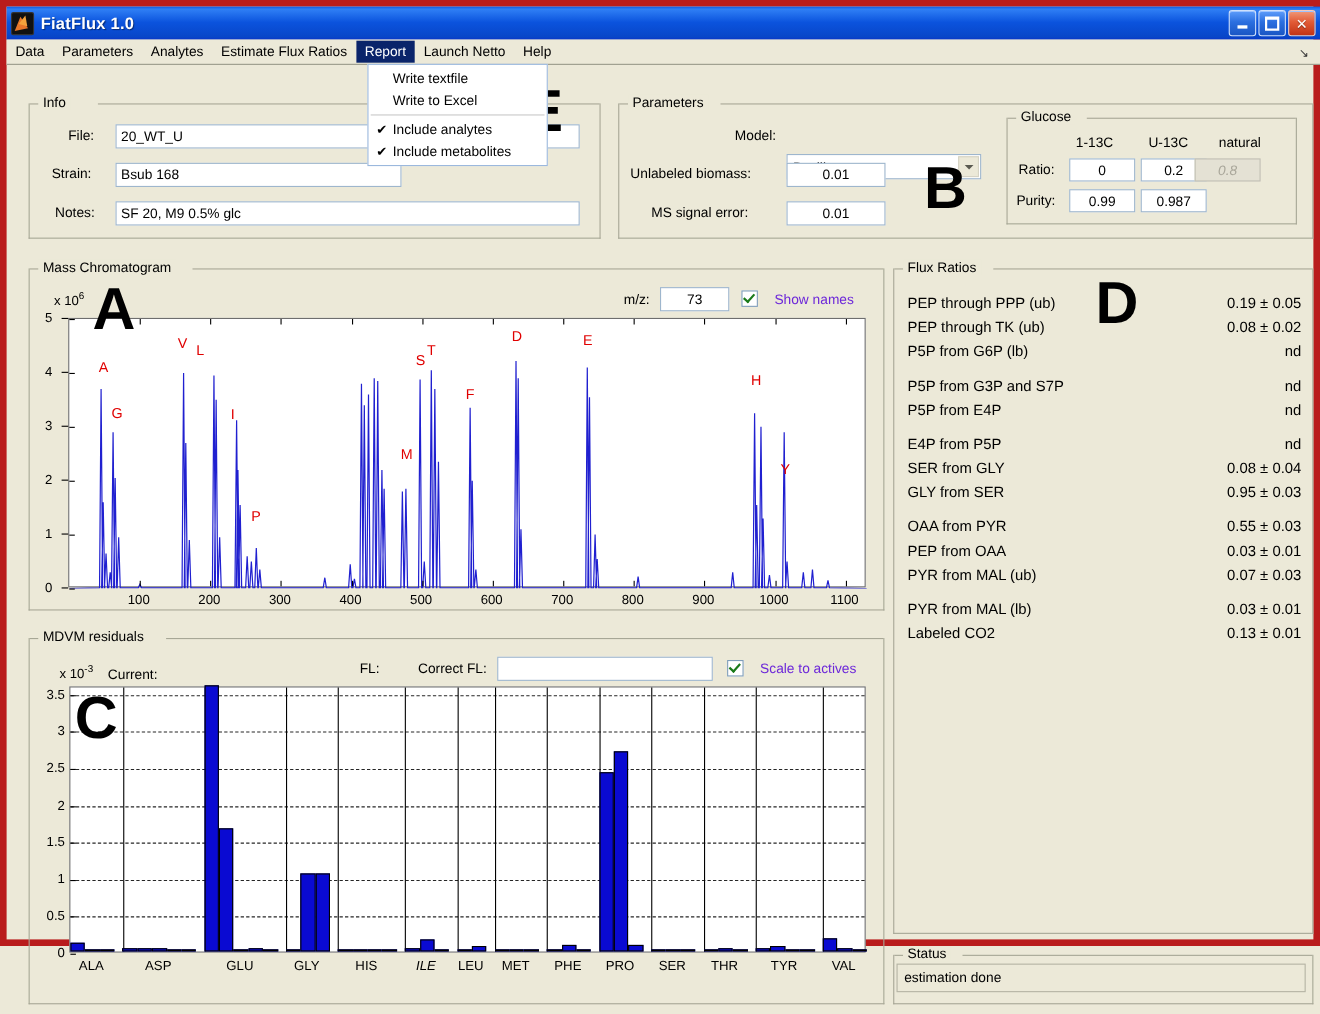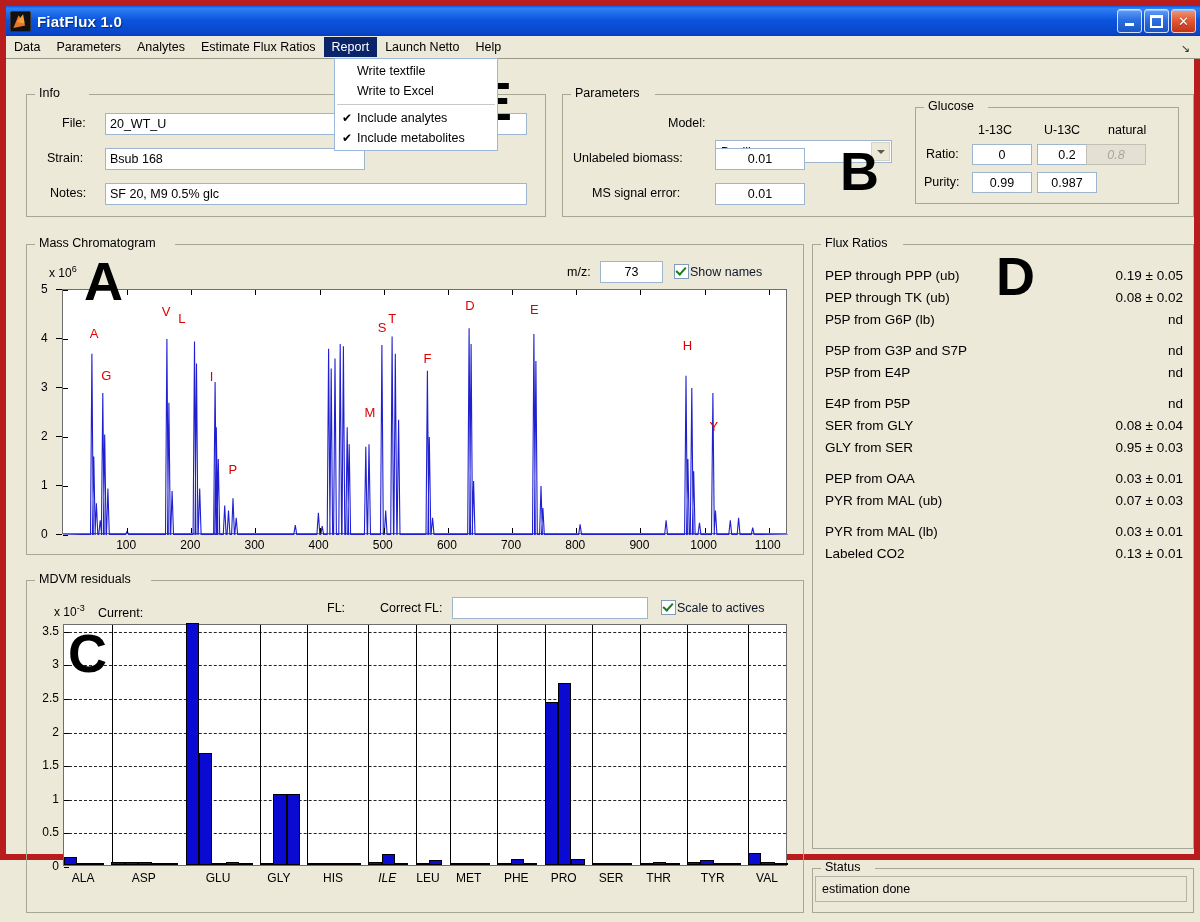--- a/index.html
+++ b/index.html
@@ -62,21 +62,21 @@
     font-size:12.5px;color:#000;font-family:"Liberation Sans",sans-serif;padding:1px 4px;outline:none;}
   .fld.center{text-align:center;}
   .fld.dim{background:#e4e1d4;color:#a9a69a;border-color:#c2c0b4;}
   .combo{position:absolute;background:#fff;border:1px solid #9eb6cd;box-sizing:border-box;
     font-size:12.5px;color:#000;display:flex;align-items:center;padding-left:5px;}
   .combo .arrow{position:absolute;right:1px;top:1px;bottom:1px;width:17px;background:#ece9d8;
     border:1px solid #d6d3c4;display:flex;align-items:center;justify-content:center;}
   .combo .arrow:after{content:"";border-left:4px solid transparent;border-right:4px solid transparent;
     border-top:4px solid #5a5a50;}
 
-  .chk{position:absolute;display:flex;align-items:center;gap:1px;font-size:12.5px;color:#0f172a;}
+  .chk{position:absolute;display:flex;align-items:center;gap:15px;font-size:12.5px;color:#6d28d9;}
   .chk .box{width:13px;height:13px;background:#fff;border:1px solid #7f9db9;position:relative;flex:0 0 auto;}
   .chk .box.on:after{content:"";position:absolute;left:3px;top:0px;width:4px;height:8px;
     border:solid #1a7a1a;border-width:0 2px 2px 0;transform:rotate(42deg);}
 
   
   .bigletter{position:absolute;font-family:"Liberation Sans",sans-serif;font-weight:bold;
     color:#000;line-height:1;z-index:30;}
 
   
   .plot{position:absolute;background:#fff;border:1px solid #6e6e6e;box-sizing:border-box;}
@@ -427,20 +427,24 @@
         <div class="flux-row">
           <span>SER from GLY</span>
           <span class="v">0.08 ± 0.04</span>
         </div>
         <div class="flux-row">
           <span>GLY from SER</span>
           <span class="v">0.95 ± 0.03</span>
         </div>
         <div class="flux-gap"></div>
         <div class="flux-row">
+          <span>OAA from PYR</span>
+          <span class="v">0.55 ± 0.03</span>
+        </div>
+        <div class="flux-row">
           <span>PEP from OAA</span>
           <span class="v">0.03 ± 0.01</span>
         </div>
         <div class="flux-row">
           <span>PYR from MAL (ub)</span>
           <span class="v">0.07 ± 0.03</span>
         </div>
         <div class="flux-gap"></div>
         <div class="flux-row">
           <span>PYR from MAL (lb)</span>

